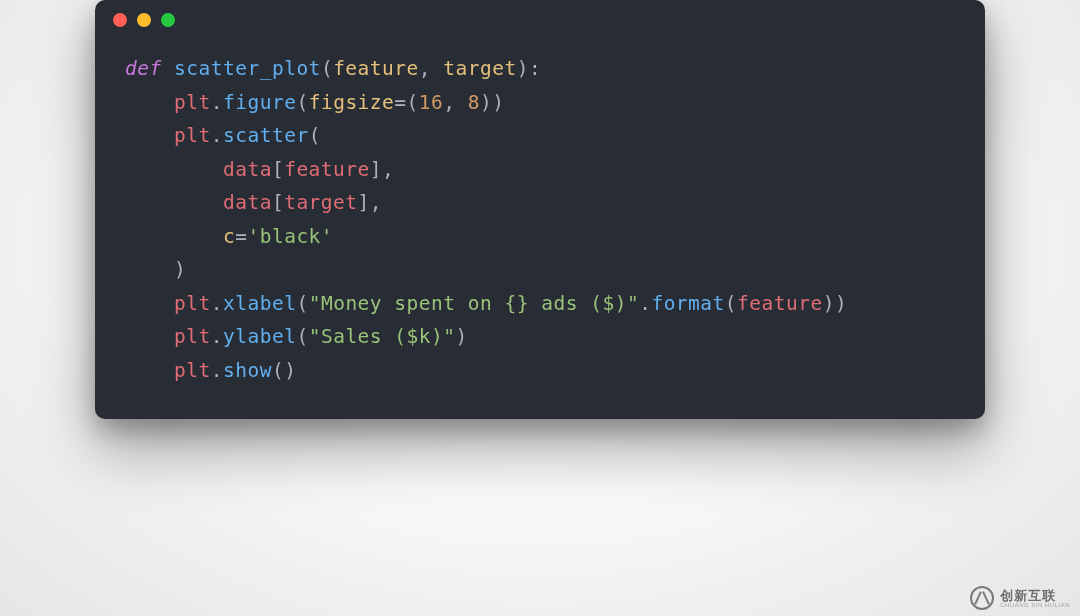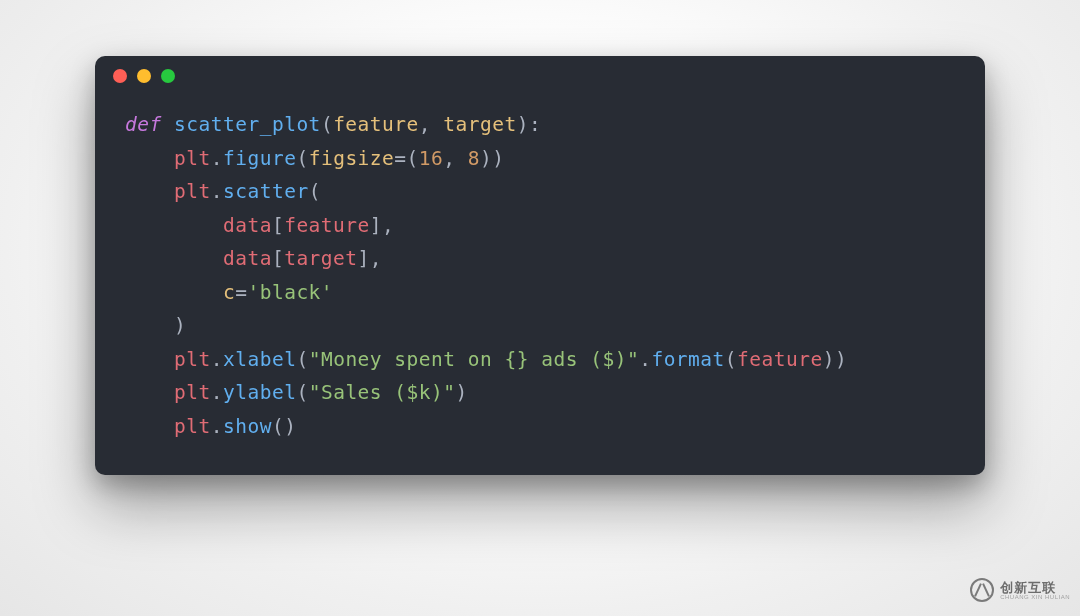--- a/index.html
+++ b/index.html
@@ -14,21 +14,20 @@
   }
   .stage {
     width: 1080px;
     height: 616px;
     display: flex;
     align-items: flex-start;
     justify-content: center;
     background: radial-gradient(ellipse at 50% 40%, #ffffff 0%, #ffffff 35%, #f0f0f0 70%, #e6e6e6 100%);
   }
   .terminal {
-    margin-top: 56px;
     width: 890px;
     background: #282c34;
     border-radius: 10px;
     box-shadow: 0 30px 60px rgba(0,0,0,0.35), 0 10px 25px rgba(0,0,0,0.25);
     overflow: hidden;
   }
   .titlebar {
     height: 40px;
     display: flex;
     align-items: center;
@@ -59,21 +58,21 @@
   .tok-obj    { color: #e06c75; }
   .tok-attr   { color: #61afef; }
   .tok-num    { color: #d19a66; }
   .tok-str    { color: #98c379; }
   .tok-idx    { color: #e06c75; }
   .tok-punc   { color: #abb2bf; }
 
   .watermark {
     position: absolute;
     right: 10px;
-    bottom: 14px;
+    bottom: 6px;
     display: flex;
     align-items: center;
     gap: 6px;
     opacity: 0.75;
     font-family: "Helvetica Neue", Arial, sans-serif;
   }
   .watermark .logo {
     width: 20px;
     height: 20px;
     border: 2px solid #555;

